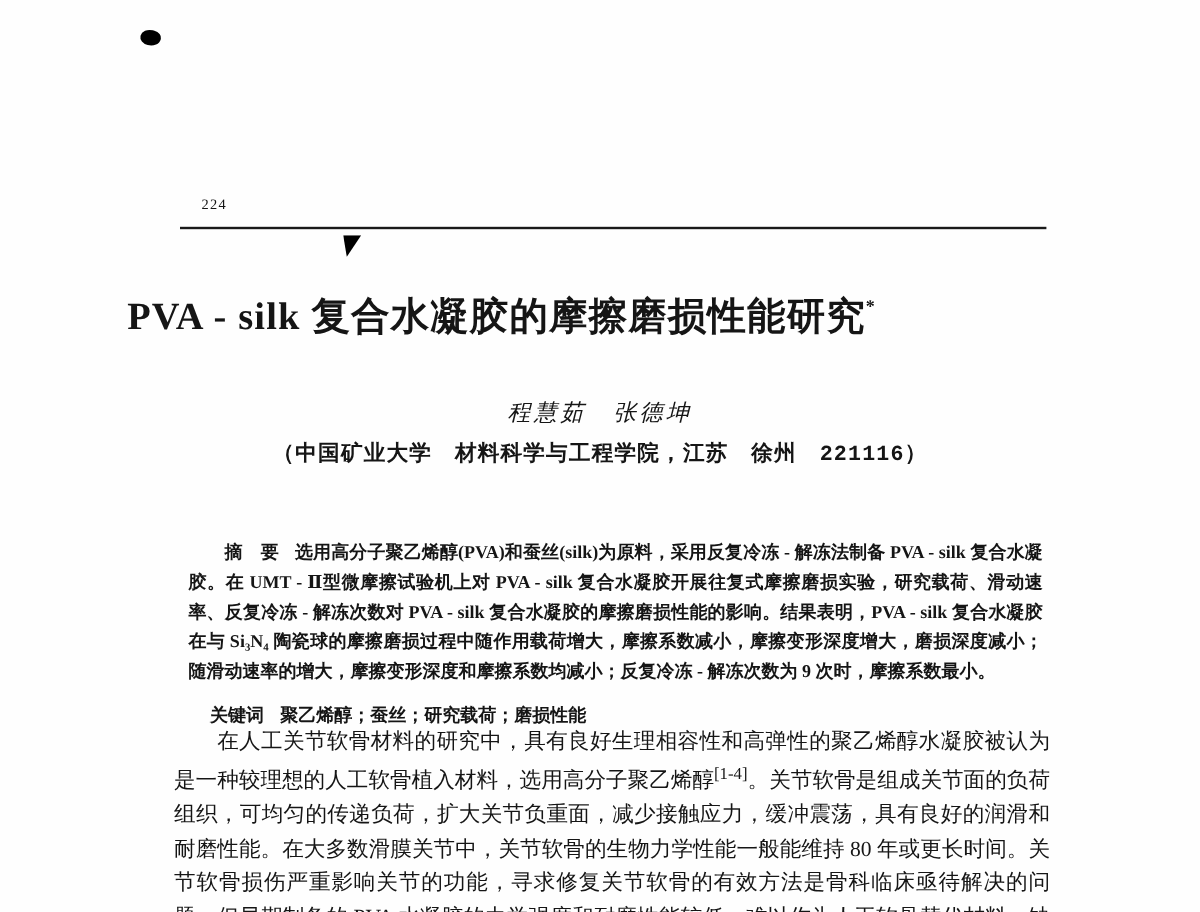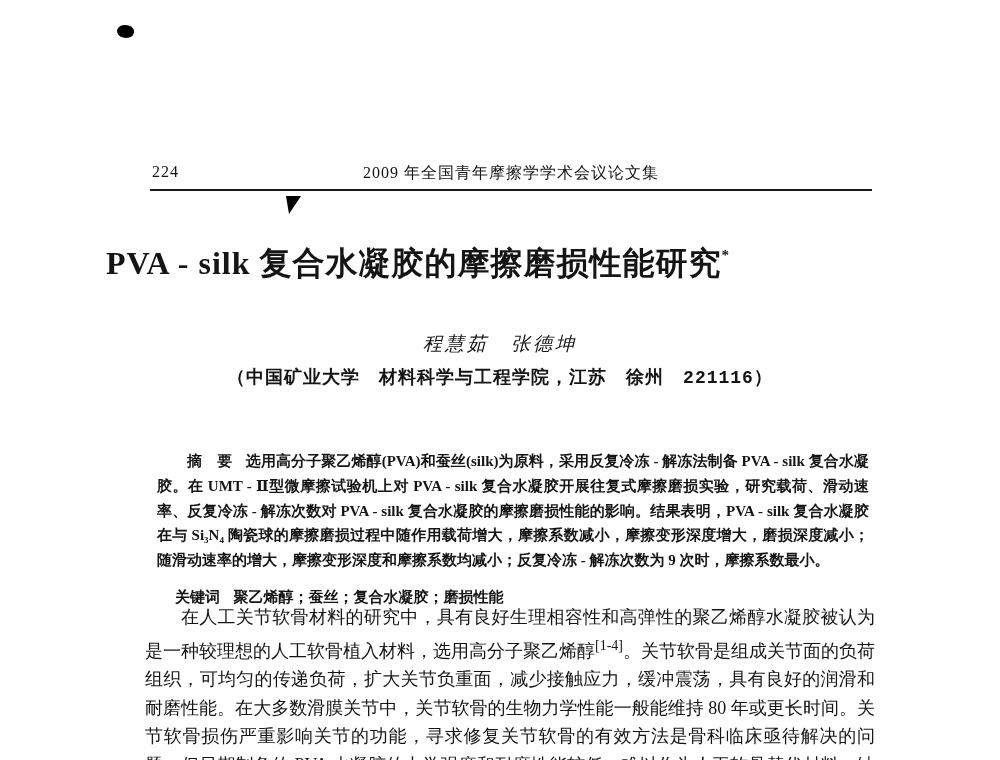--- a/index.html
+++ b/index.html
@@ -7,22 +7,22 @@
   body {
     width: 1000px; height: 760px; overflow: hidden;
     background: #fefefe;
     font-family: "Liberation Serif", "DejaVu Serif", serif;
     color: #151515;
   }
   .page { position: absolute; inset: 0; background: #fefefe; }
 
   
   .header-pagenum {
-    position: absolute; left: 152px; top: 163px;
-    font-size: 16px; letter-spacing: 1px;
+    position: absolute; left: 168px; top: 163px;
+    font-size: 12px; letter-spacing: 1px;
   }
   .header-title {
     position: absolute; left: 150px; top: 163px; width: 722px;
     text-align: center; font-size: 16px; letter-spacing: 1px;
   }
   .header-rule {
     position: absolute; left: 150px; top: 189px; width: 722px; height: 2px;
     background: #1a1a1a;
   }
 
@@ -76,28 +76,27 @@
 <div class="page">
 
   <div class="artifact-top-blob"></div>
   <div class="artifact-triangle">
     <svg width="16" height="19" viewBox="0 0 16 19">
         <polygon points="0,0 15,0 3,18" fill="#000"></polygon>
       </svg>
   </div>
 
   <div class="header-pagenum">224</div>
-  <div class="header-title">2009 年全国青年摩擦学学术会议论文集</div>
   <div class="header-rule"></div>
 
   <h1 class="title"><span>PVA - silk 复合水凝胶的摩擦磨损性能研究</span><sup>*</sup></h1>
 
   <div class="authors">程慧茹　张德坤</div>
   <div class="affiliation">（中国矿业大学　材料科学与工程学院，江苏　徐州　221116）</div>
 
   <div class="frontmatter">
     <p class="abstract"><span class="ab-label">摘　要</span><span class="ab-text">选用高分子聚乙烯醇(PVA)和蚕丝(silk)为原料，采用反复冷冻 - 解冻法制备 PVA - silk 复合水凝胶。在 UMT - Ⅱ型微摩擦试验机上对 PVA - silk 复合水凝胶开展往复式摩擦磨损实验，研究载荷、滑动速率、反复冷冻 - 解冻次数对 PVA - silk 复合水凝胶的摩擦磨损性能的影响。结果表明，PVA - silk 复合水凝胶在与 Si₃N₄ 陶瓷球的摩擦磨损过程中随作用载荷增大，摩擦系数减小，摩擦变形深度增大，磨损深度减小；随滑动速率的增大，摩擦变形深度和摩擦系数均减小；反复冷冻 - 解冻次数为 9 次时，摩擦系数最小。</span></p>
-    <p class="keywords"><span class="kw-label">关键词</span><span class="kw-text">聚乙烯醇；蚕丝；复合水凝胶；磨损性能</span></p>
+    <p class="keywords"><span class="kw-label">关键词</span><span class="kw-text">聚乙烯醇；蚕丝；研究载荷；磨损性能</span></p>
   </div>
 
   <p class="bodytext"><span>在人工关节软骨材料的研究中，具有良好生理相容性和高弹性的聚乙烯醇水凝胶被认为是一种较理想的人工软骨植入材料，选用高分子聚乙烯醇</span><sup class="cite">[1-4]</sup><span>。关节软骨是组成关节面的负荷组织，可均匀的传递负荷，扩大关节负重面，减少接触应力，缓冲震荡，具有良好的润滑和耐磨性能。在大多数滑膜关节中，关节软骨的生物力学性能一般能维持 80 年或更长时间。关节软骨损伤严重影响关节的功能，寻求修复关节软骨的有效方法是骨科临床亟待解决的问题。但早期制备的 PVA 水凝胶的力学强度和耐磨性能较低，难以作为人工软骨替代材料，缺乏良好的抗</span></p>
 
 </div>
 
 </body></html>

